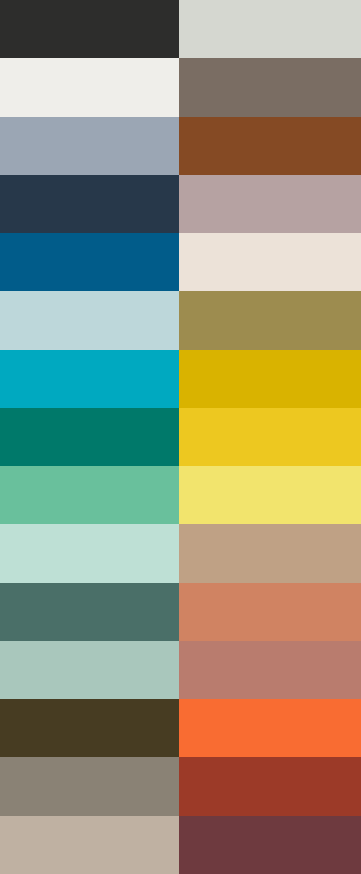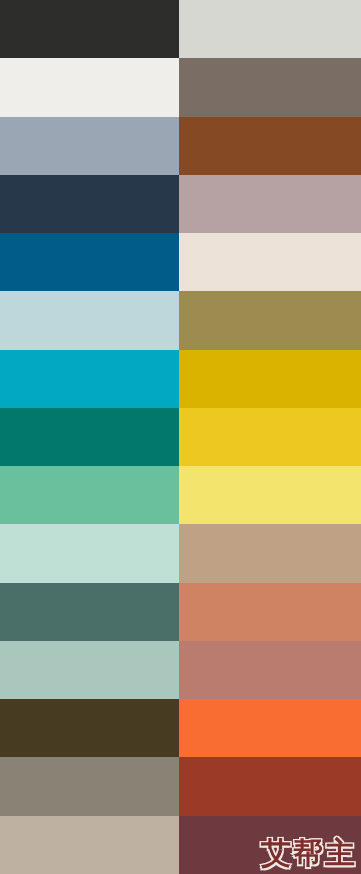--- a/index.html
+++ b/index.html
@@ -98,15 +98,14 @@
         <div class="swatch" style="background: rgb(191, 161, 133);"></div>
         <div class="swatch" style="background: rgb(208, 131, 98);"></div>
         <div class="swatch" style="background: rgb(185, 124, 110);"></div>
         <div class="swatch" style="background: rgb(249, 108, 50);"></div>
         <div class="swatch" style="background: rgb(156, 58, 40);"></div>
         <div class="swatch" style="background: rgb(110, 58, 63);"></div>
       </div>
 
   </div>
 
-  <div class="watermark">艾帮主</div>
 
 </div>
 
 </body></html>

